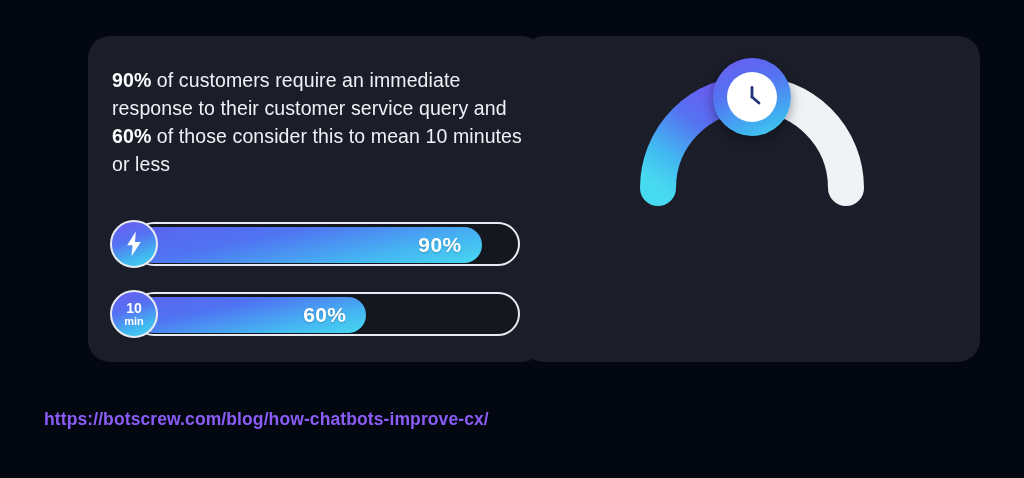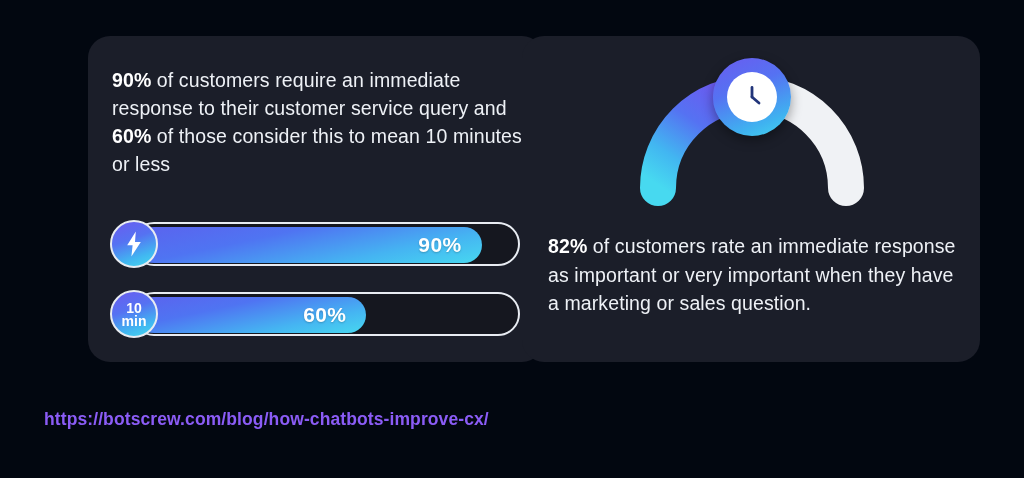--- a/index.html
+++ b/index.html
@@ -97,21 +97,21 @@
     z-index: 3;
   }
   .badge-min-top {
     color: #ffffff;
     font-size: 14px;
     font-weight: 700;
     line-height: 14px;
   }
   .badge-min-bot {
     color: #ffffff;
-    font-size: 14px;
+    font-size: 11px;
     font-weight: 700;
     line-height: 12px;
   }
 
   
   #gauge-wrap {
     position: absolute;
     left: 100px;
     top: 22px;
     width: 260px;
@@ -221,18 +221,15 @@
     <div id="clock-badge">
       <div id="clock-face">
         <svg width="34" height="34" viewBox="0 0 34 34" aria-hidden="true">
           <line x1="17" y1="17" x2="17" y2="7.5" stroke="#22357a" stroke-width="2.8" stroke-linecap="round"></line>
           <line x1="17" y1="17" x2="24" y2="23" stroke="#22357a" stroke-width="2.8" stroke-linecap="round"></line>
         </svg>
       </div>
     </div>
   </div>
 
-  <div id="stat-paragraph-right">
-    <b>82%</b><span> of customers rate an immediate response as important or very important when they have a marketing or sales question.</span>
-  </div>
 </div>
 
 <div id="source-url">https://botscrew.com/blog/how-chatbots-improve-cx/</div>
 
 </body></html>

